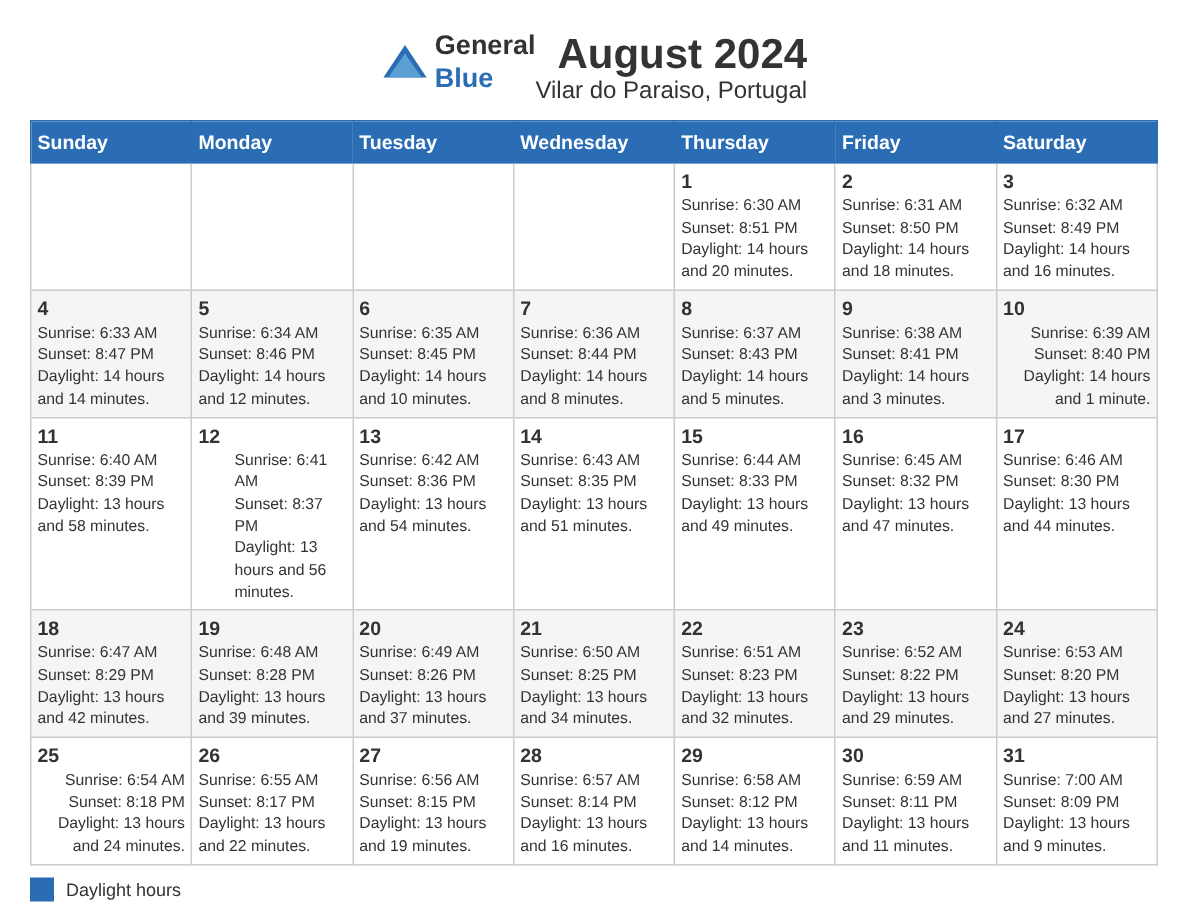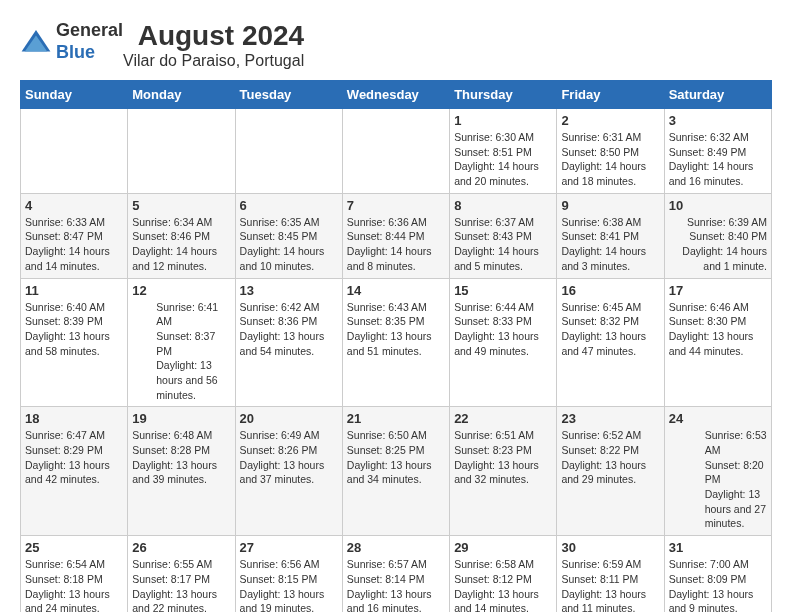--- a/index.html
+++ b/index.html
@@ -5,21 +5,21 @@
     * { box-sizing: border-box; margin: 0; padding: 0; }
     body {
       font-family: Arial, sans-serif;
       background: #fff;
       width: 792px;
       min-height: 612px;
       padding: 20px;
     }
     .header-area {
       display: flex;
-      justify-content: flex-start;
+      justify-content: center;
       align-items: flex-start;
       margin-bottom: 10px;
     }
     .logo {
       display: flex;
       align-items: center;
       gap: 4px;
     }
     .logo-text {
       font-size: 18px;
@@ -274,29 +274,29 @@
 Daylight: 13 hours and 32 minutes.</div>
         </td>
         <td>
           <div class="day-number">23</div>
           <div class="day-info" style="white-space: pre-line;">Sunrise: 6:52 AM
 Sunset: 8:22 PM
 Daylight: 13 hours and 29 minutes.</div>
         </td>
         <td>
           <div class="day-number">24</div>
-          <div class="day-info" style="white-space: pre-line; margin-left: 36px;">Sunrise: 6:53 AM
+          <div class="day-info" style="white-space: pre-line;">Sunrise: 6:53 AM
 Sunset: 8:20 PM
 Daylight: 13 hours and 27 minutes.</div>
         </td>
       </tr>
       <tr>
         <td>
           <div class="day-number">25</div>
-          <div class="day-info" style="white-space: pre-line;">Sunrise: 6:54 AM
+          <div class="day-info" style="white-space: pre-line; text-align: right;">Sunrise: 6:54 AM
 Sunset: 8:18 PM
 Daylight: 13 hours and 24 minutes.</div>
         </td>
         <td>
           <div class="day-number">26</div>
           <div class="day-info" style="white-space: pre-line;">Sunrise: 6:55 AM
 Sunset: 8:17 PM
 Daylight: 13 hours and 22 minutes.</div>
         </td>
         <td>

